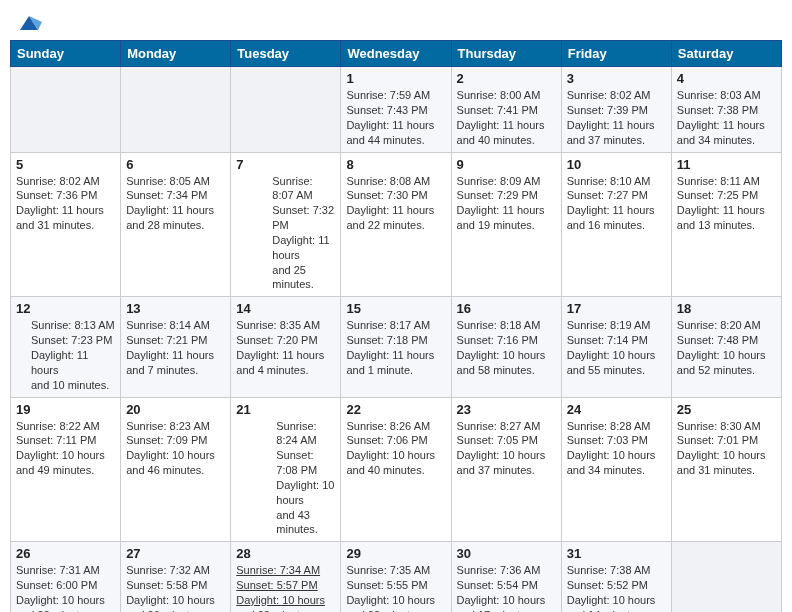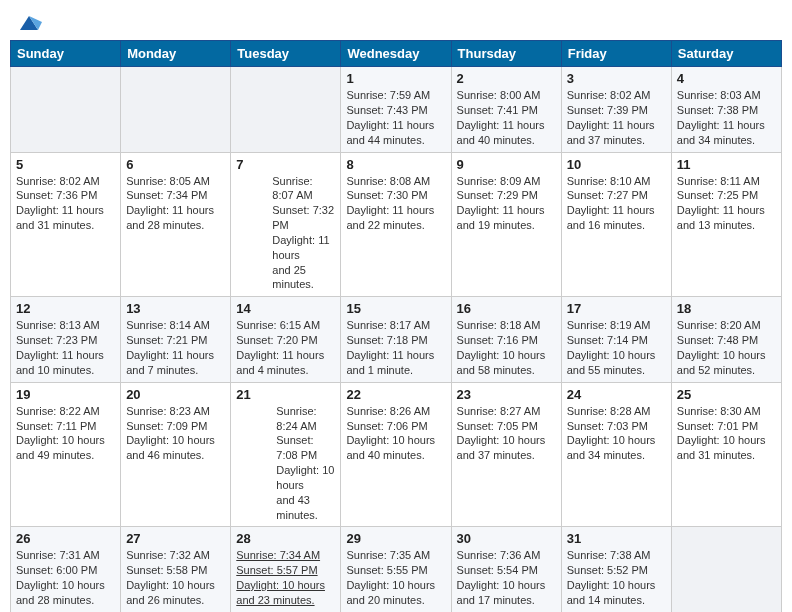--- a/index.html
+++ b/index.html
@@ -192,35 +192,35 @@
           <div class="day-number">11</div>
           <div class="day-info" style="white-space: pre-line;">Sunrise: 8:11 AM
 Sunset: 7:25 PM
 Daylight: 11 hours
 and 13 minutes.</div>
         </td>
       </tr>
       <tr>
         <td>
           <div class="day-number">12</div>
-          <div class="day-info" style="white-space: pre-line;">Sunrise: 8:13 AM
+          <div class="day-info" style="white-space: pre-line; margin-left: 15px;">Sunrise: 8:13 AM
 Sunset: 7:23 PM
 Daylight: 11 hours
 and 10 minutes.</div>
         </td>
         <td>
           <div class="day-number">13</div>
           <div class="day-info" style="white-space: pre-line;">Sunrise: 8:14 AM
 Sunset: 7:21 PM
 Daylight: 11 hours
 and 7 minutes.</div>
         </td>
         <td>
           <div class="day-number">14</div>
-          <div class="day-info" style="white-space: pre-line;">Sunrise: 6:15 AM
+          <div class="day-info" style="white-space: pre-line;">Sunrise: 8:35 AM
 Sunset: 7:20 PM
 Daylight: 11 hours
 and 4 minutes.</div>
         </td>
         <td>
           <div class="day-number">15</div>
           <div class="day-info" style="white-space: pre-line;">Sunrise: 8:17 AM
 Sunset: 7:18 PM
 Daylight: 11 hours
 and 1 minute.</div>

